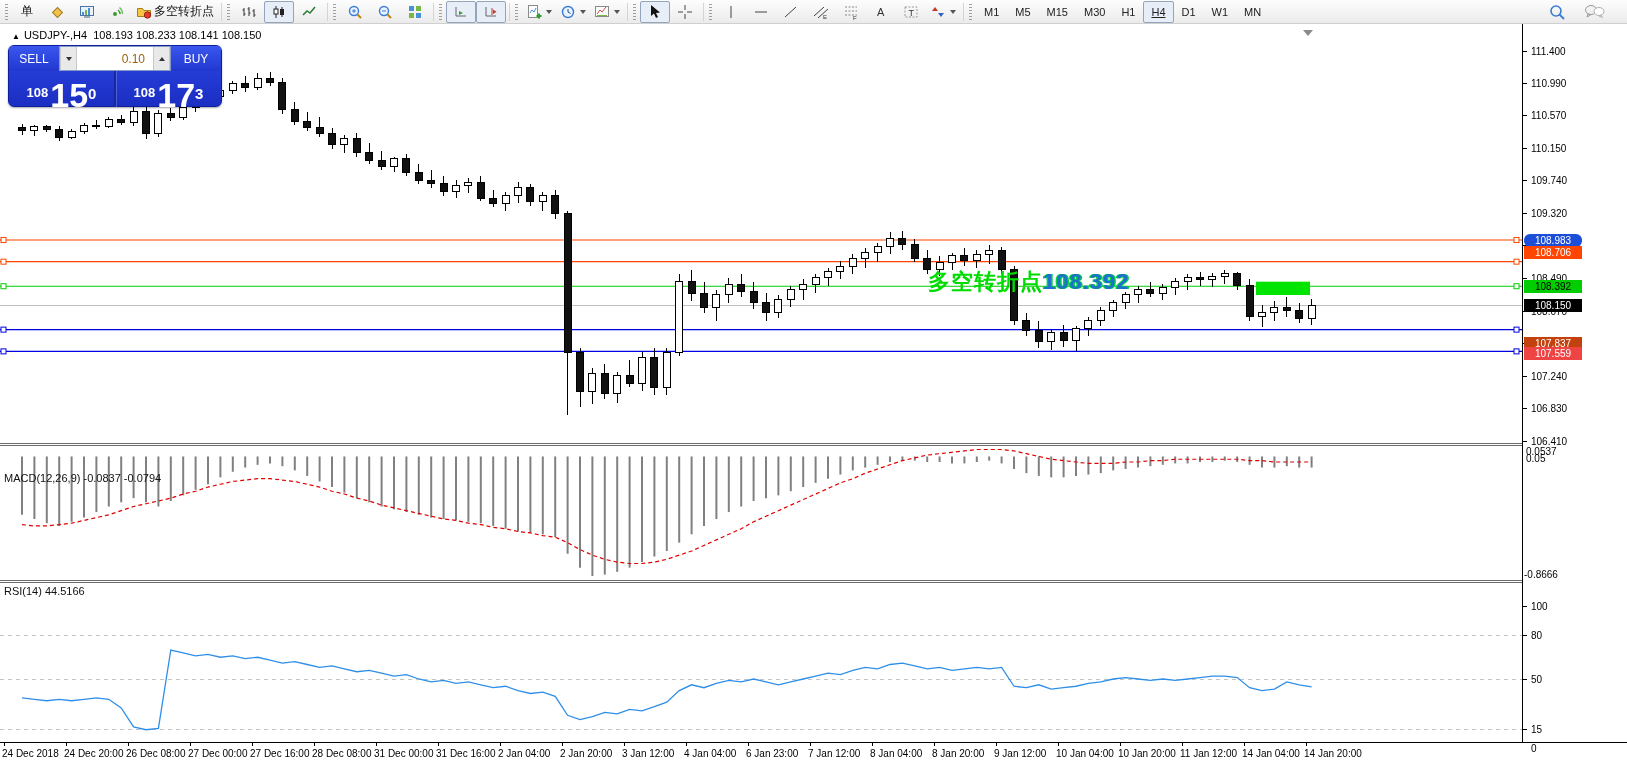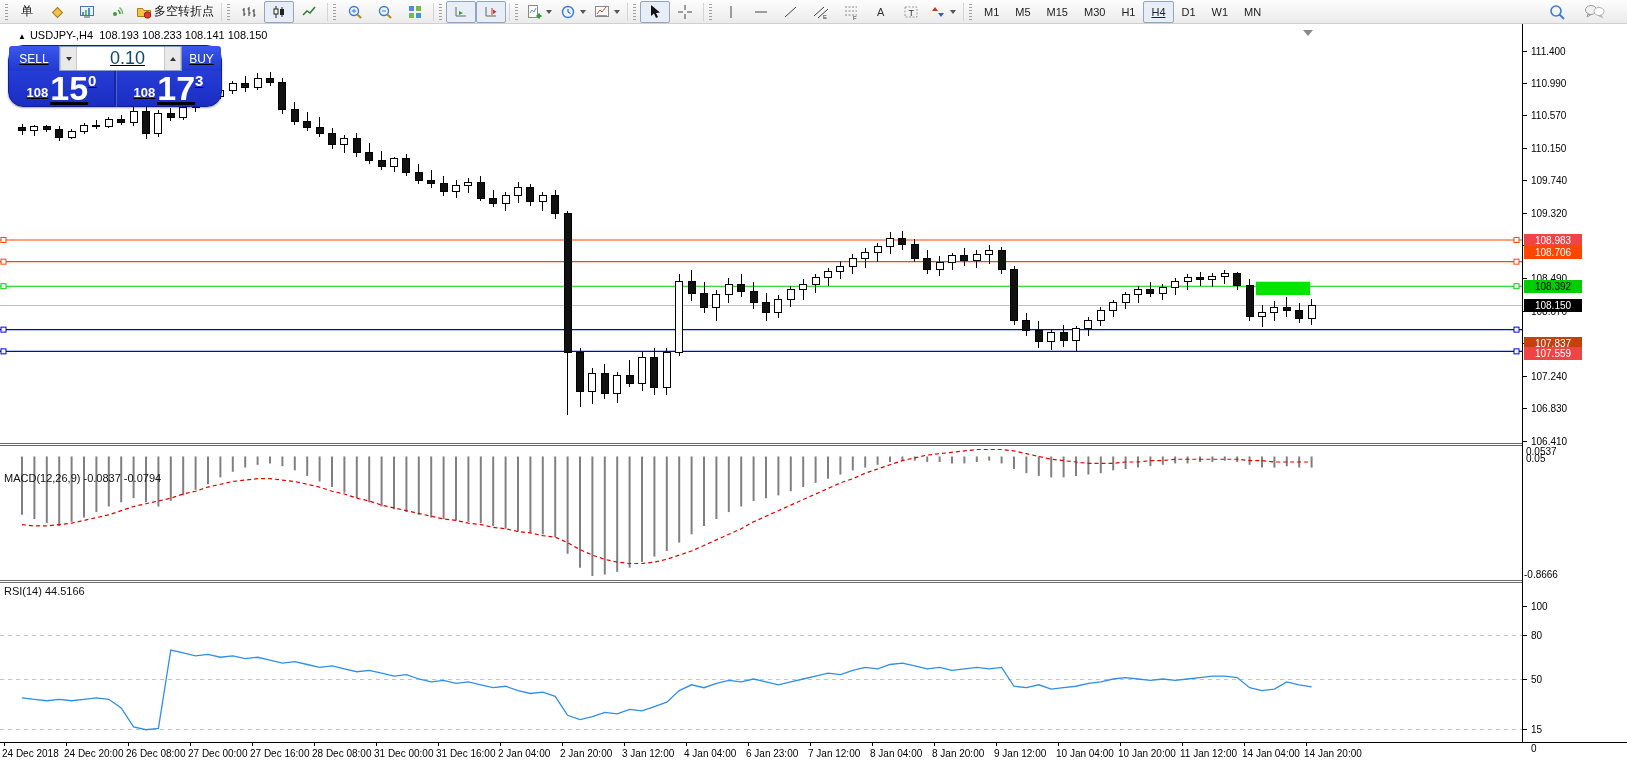--- a/index.html
+++ b/index.html
@@ -22,50 +22,50 @@
   .tf-btn.active{border-color:#93a5bd;background:#e7eef8;text-decoration:underline;}
   .caret{width:0;height:0;border-left:3px solid transparent;border-right:3px solid transparent;
     border-top:4px solid #555;margin-left:2px;}
   #tb-right{margin-left:auto;display:flex;align-items:center;gap:8px;padding-right:14px;}
 
   
   #gfx{position:absolute;left:0;top:0;}
   .sep{position:absolute;left:0;width:1522px;height:3px;background:#fff;
     border-top:1px solid #6b6b6b;border-bottom:1px solid #6b6b6b;box-sizing:border-box;z-index:3;}
   .panel-label{position:absolute;font-size:11px;color:#111;z-index:4;white-space:nowrap;}
-  #symbol-line{position:absolute;left:18px;top:29px;font-size:11px;color:#000;z-index:4;}
+  #symbol-line{position:absolute;left:12px;top:29px;font-size:11px;color:#000;z-index:4;}
   #symbol-line .tri{font-size:8px;margin-right:4px;}
   .chip{position:absolute;left:1524px;width:58px;height:13px;font-size:10px;line-height:13px;
     text-align:center;z-index:6;}
 
   
   #annot{position:absolute;left:928px;top:267px;z-index:5;font-weight:bold;font-size:22px;
     letter-spacing:1px;white-space:nowrap;}
   #annot .cn{color:#00DC00;}
   #annot .num{color:#1E6FD0;text-shadow:1.5px 0 0 #00CE45,-1.5px 0 0 #00CE45;}
 
   #shift-marker{position:absolute;left:1303px;top:30px;width:0;height:0;z-index:4;
     border-left:5px solid transparent;border-right:5px solid transparent;border-top:6px solid #8a8a8a;}
 
   
-  #qp{position:absolute;left:8px;top:45px;width:214px;height:62px;z-index:8;border-radius:15px;
+  #qp{position:absolute;left:8px;top:45px;width:214px;height:62px;z-index:8;border-radius:6px;
     background:linear-gradient(#2c46e4,#1b2ec2);border:1px solid #0e1f9e;box-sizing:border-box;
-    box-shadow:0 1px 2px rgba(0,0,0,.35);text-decoration:underline;}
+    box-shadow:0 1px 2px rgba(0,0,0,.35);}
   #qp-top{display:flex;height:25px;align-items:stretch;}
   .qp-side{flex:0 0 50px;color:#fff;font-size:12px;display:flex;align-items:center;justify-content:center;
     background:linear-gradient(#3a57ee,#2138cf);border:none;border-radius:3px 0 0 0;}
   .qp-side.buy{flex:1 1 auto;border-radius:0 3px 0 0;}
   #qp-spin{display:flex;align-items:stretch;background:#fff;border:1px solid #8899c8;box-sizing:border-box;}
   .spin-btn{width:17px;display:flex;align-items:center;justify-content:center;background:#e9e9e9;border:none;
     border-right:1px solid #c9c9c9;border-left:1px solid #c9c9c9;}
   .spin-btn .up{width:0;height:0;border-left:3.5px solid transparent;border-right:3.5px solid transparent;border-bottom:4.5px solid #333;}
   .spin-btn .dn{width:0;height:0;border-left:3.5px solid transparent;border-right:3.5px solid transparent;border-top:4.5px solid #333;}
-  #qp-vol{width:68px;font-size:18px;color:#0c4a6e;display:flex;align-items:center;justify-content:flex-end;padding-right:19px;background:#fff;}
+  #qp-vol{width:68px;font-size:12px;color:#a16207;display:flex;align-items:center;justify-content:flex-end;padding-right:8px;background:#fff;}
   #qp-bottom{display:flex;height:36px;}
-  .qp-price{flex:1 1 50%;display:flex;align-items:center;justify-content:center;color:#fff;padding-bottom:2px;}
+  .qp-price{flex:1 1 50%;display:flex;align-items:center;justify-content:center;color:#fff;padding-bottom:2px;margin-top:13px;}
   .qp-price .base{font-size:13px;font-weight:bold;align-self:flex-end;margin:0 2px 5px 0;}
   .qp-price .big{font-size:34px;font-weight:bold;line-height:30px;}
   .qp-price .sup{font-size:15px;font-weight:bold;align-self:flex-start;margin-top:1px;}
   #qp-div{width:2px;background:linear-gradient(#16279f,#16279f);box-shadow:1px 0 0 rgba(255,255,255,.22);}
 </style>
 </head>
 <body>
 
 <div id="app">
 
@@ -786,20 +786,23 @@
   <div id="symbol-line">
     <span class="tri">▲</span><span>USDJPY-,H4</span>&nbsp;
     <span>108.193 108.233 108.141 108.150</span>
   </div>
 
   <div id="shift-marker"></div>
 
   <div class="panel-label" style="left:4px;top:472px">MACD(12,26,9) -0.0837 -0.0794</div>
   <div class="panel-label" style="left:4px;top:585px">RSI(14) 44.5166</div>
 
+  <div id="annot">
+    <span class="cn">多空转折点</span><span class="num">108.392</span>
+  </div>
 
   <div id="qp">
     <div id="qp-top">
       <button class="qp-side">SELL</button>
       <div id="qp-spin">
         <button class="spin-btn">
             <span class="dn"></span>
           </button>
         <div id="qp-vol">0.10</div>
         <button class="spin-btn">
@@ -817,20 +820,20 @@
       <div id="qp-div"></div>
       <div class="qp-price">
         <span class="base">108</span>
         <span class="big">17</span>
         <span class="sup">3</span>
       </div>
     </div>
   </div>
 
   <div id="chips">
-      <div class="chip" style="background: #ef4444; color: rgb(255, 255, 255); top: 233.509px;">108.983</div>
+      <div class="chip" style="background: #1d4ed8; color: rgb(255, 255, 255); top: 233.509px; border-radius: 6px;">108.983</div>
       <div class="chip" style="background: rgb(255, 69, 0); color: rgb(255, 255, 255); top: 246px;">108.706</div>
       <div class="chip" style="background: rgb(0, 206, 0); color: rgb(0, 0, 0); top: 279.726px;">108.392</div>
       <div class="chip" style="background: #c2410c; color: rgb(255, 255, 255); top: 337px;">107.837</div>
       <div class="chip" style="background: #ef4444; color: rgb(255, 255, 255); top: 347px;">107.559</div>
       <div class="chip" style="background: rgb(0, 0, 0); color: rgb(255, 255, 255); top: 298.65px;">108.150</div>
     </div>
 </div>
 
 </body></html>

